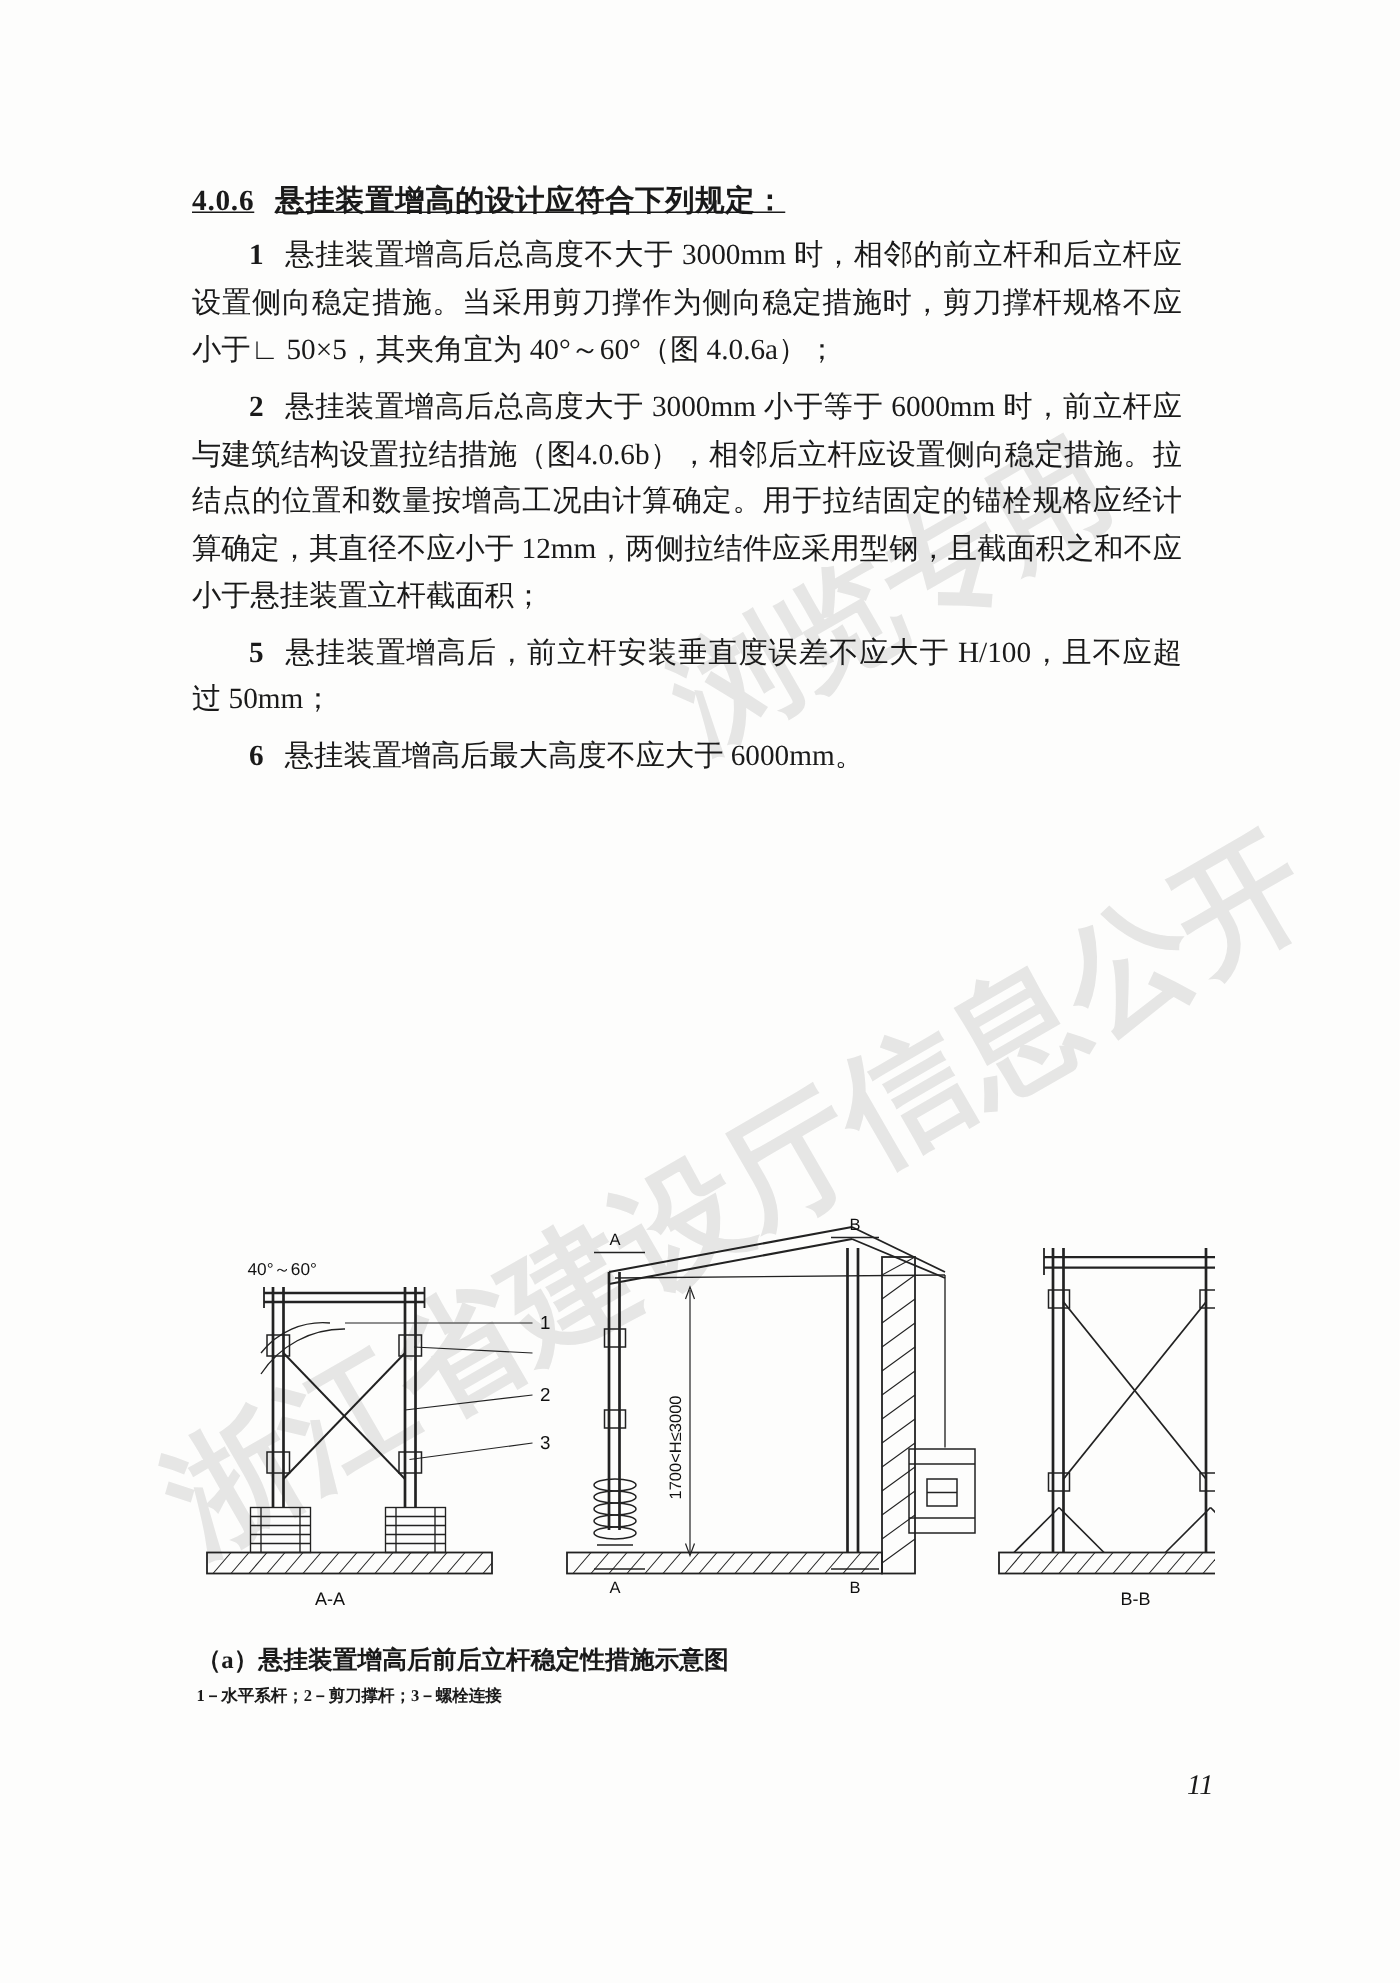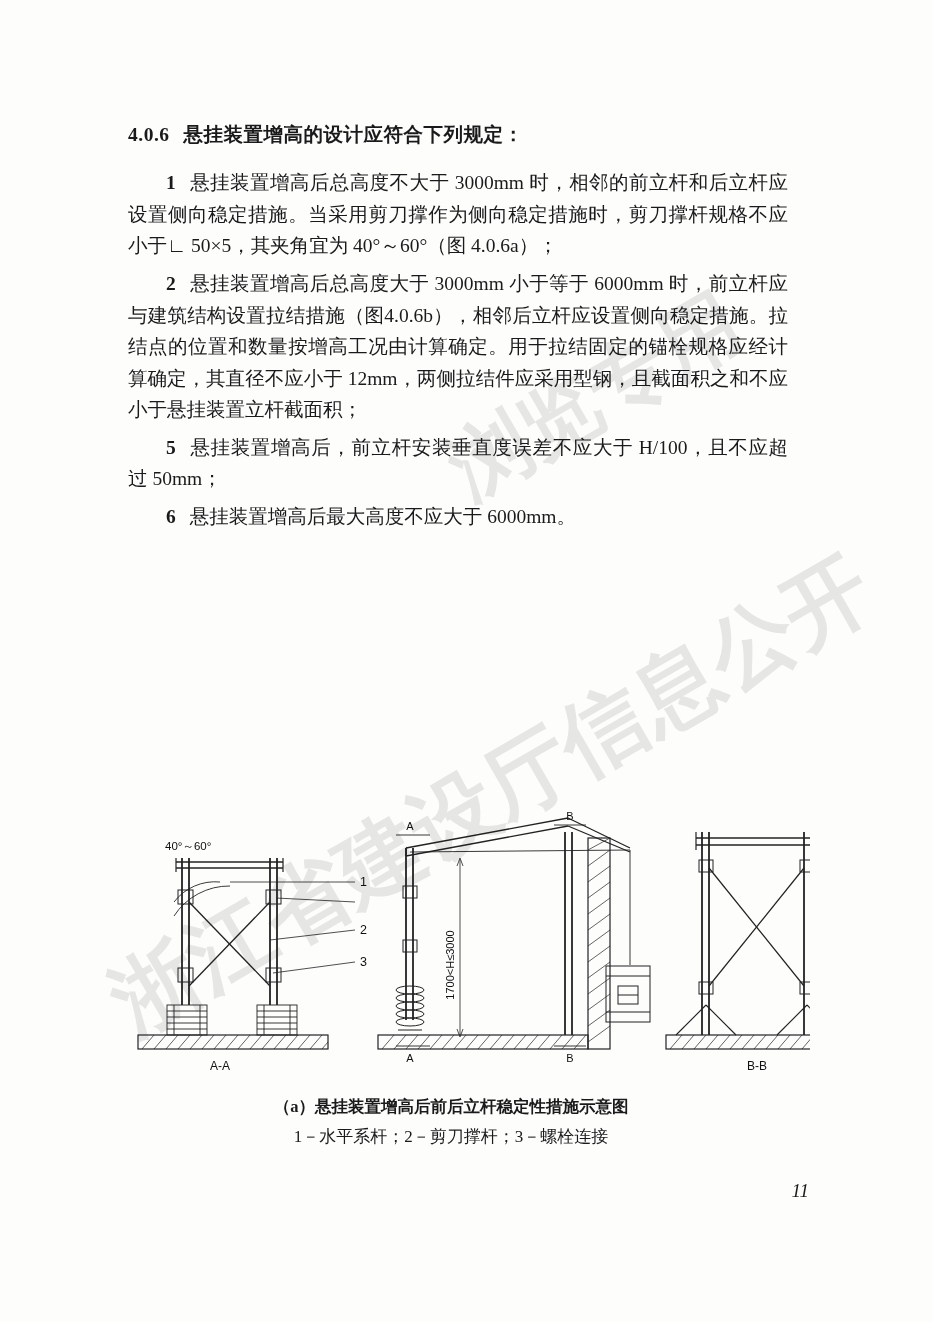--- a/index.html
+++ b/index.html
@@ -24,23 +24,24 @@
   }
   .content {
     position: absolute;
     left: 128px;
     top: 120px;
     width: 660px;
   }
   .clause-head {
     font-size: 19.5px;
     line-height: 1.5;
-    margin-bottom: 18px;
+    margin-bottom: 6px;
     font-weight: bold;
     letter-spacing: 0.5px;
+    text-decoration: underline;
   }
   .clause-head .num {
     font-family: "Liberation Serif", serif;
     margin-right: 14px;
   }
   .clause-head .txt {
     font-weight: bold;
   }
   p.item {
     font-size: 19.5px;
@@ -61,31 +62,30 @@
   }
   .figure-wrap {
     position: absolute;
     left: 110px;
     top: 790px;
     width: 700px;
     height: 300px;
   }
   .caption {
     position: absolute;
-    left: 111px;
+    left: 131px;
     top: 1093px;
     width: 680px;
-    text-align: center;
     font-size: 16.5px;
     line-height: 1.75;
     font-weight: bold;
   }
   .caption .legend {
-    font-weight: normal;
-    font-size: 17px;
+    font-weight: bold;
+    font-size: 11px;
   }
   .page-number {
     position: absolute;
     right: 124px;
     top: 1180px;
     font-style: italic;
     font-size: 19px;
     font-family: "Liberation Serif", serif;
   }
   .watermark {

